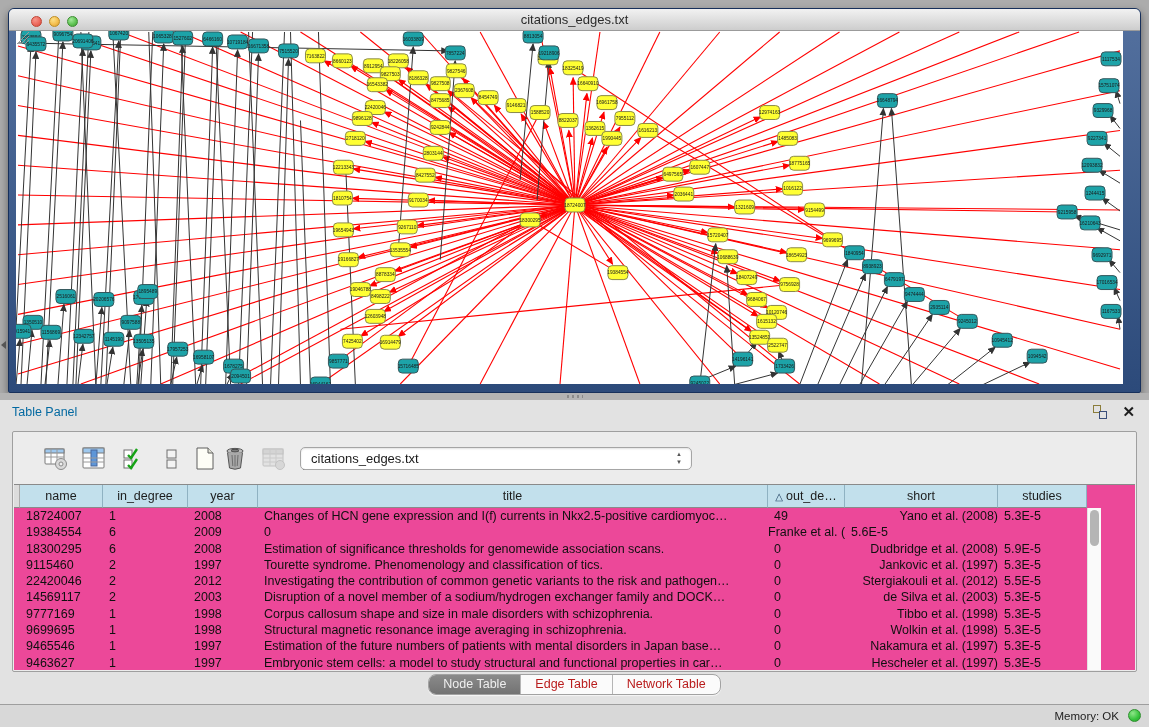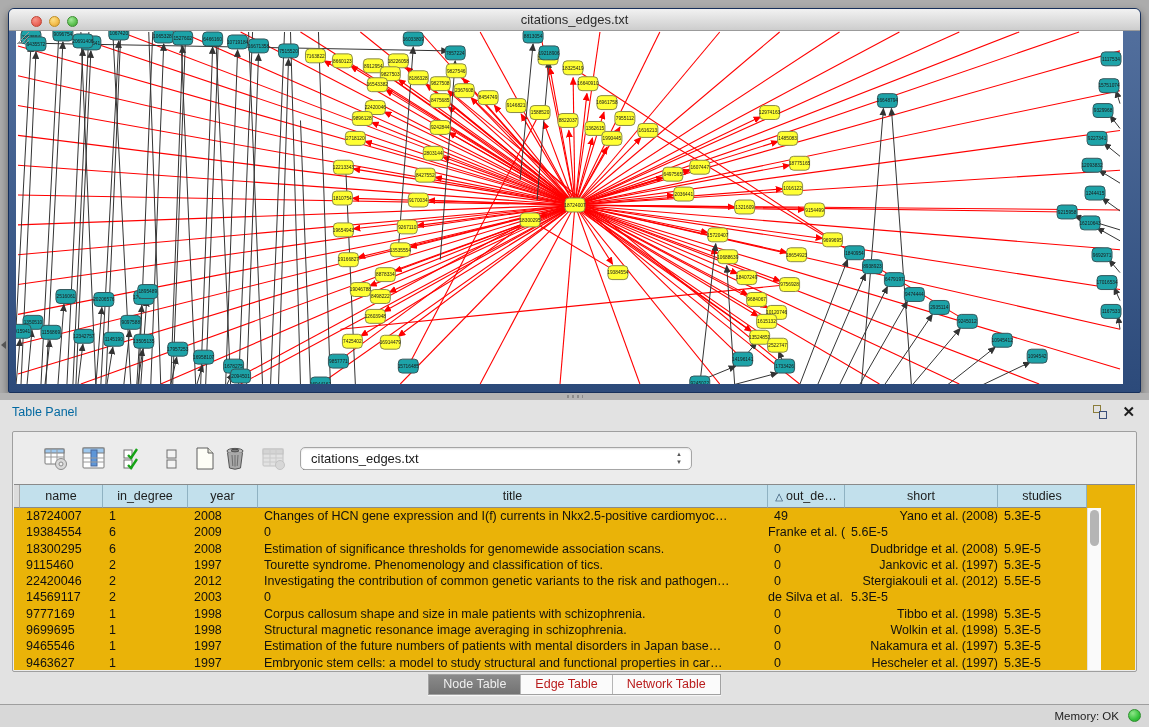--- a/index.html
+++ b/index.html
@@ -45,37 +45,37 @@
     background:#ececec; border:1px solid #9f9f9f; border-radius:2px; }
   .toolbar { position:absolute; left:0; top:0; right:0; height:52px; }
   .tbtn { position:absolute; top:14px; width:26px; height:26px; border:none; background:transparent; padding:0; }
   .tbtn svg { display:block; }
   .fx { font-family:"Liberation Serif", serif; font-style:italic; font-weight:bold; font-size:16px; color:#222; }
   .combo { position:absolute; left:287px; top:15px; width:392px; height:23px; background:#fff;
     border:1px solid #a5a5a5; border-radius:5px; font-size:13px; color:#1b1b1b;
     line-height:21px; padding-left:10px; box-shadow:inset 0 1px 2px rgba(0,0,0,.12); }
   .combo .arrows { position:absolute; right:9px; top:2px; font-size:6px; color:#555; line-height:8px; text-align:center; }
 
-  .tbl-wrap { position:absolute; left:1px; top:52px; right:1px; bottom:1px; background:#eab308;
+  .tbl-wrap { position:absolute; left:1px; top:52px; right:1px; bottom:1px; background:#ec4899;
     border-top:1px solid #8a8a8a; overflow:hidden; }
   .tbl-head { display:grid; grid-template-columns:6px 83px 85px 70px 510px 77px 153px 89px;
     height:23px; font-size:12.5px; color:#1c1c1c; }
   .tbl-head .hc { background:#c2e0ec; border-right:1px solid #8fb2c2; border-bottom:1px solid #8a8a8a;
     text-align:center; line-height:22px; overflow:hidden; white-space:nowrap; }
   .tbl-head .hc.gutter { background:#dcdcdc; border-right:1px solid #aaa; }
   .sort-tri { font-size:10px; color:#1a3a5c; margin-right:3px; }
   .tbl-body { font-size:12.5px; color:#101010; }
   .trow { display:grid; grid-template-columns:6px 83px 85px 70px 510px 77px 153px 89px; height:16.3px; line-height:16.3px; }
   .trow .c { overflow:hidden; white-space:nowrap; padding-left:6px; }
   .trow .c.center { text-align:right; padding-left:0; }
   .vscroll { position:absolute; left:1073px; top:23px; bottom:0; width:14px; background:#fafafa; border-left:1px solid #e3e3e3; }
   .vthumb { position:absolute; left:2px; top:2px; width:9px; height:36px; background:#b5b5b5; border-radius:5px; }
 
   .tabs-row { position:absolute; left:0; top:274px; right:0; height:21px; text-align:center; }
-  .seg { display:inline-flex; border:1px solid #a2a2a2; border-radius:0; overflow:hidden;
+  .seg { display:inline-flex; border:1px solid #a2a2a2; border-radius:8px; overflow:hidden;
     background:#fbfbfb; box-shadow:0 1px 1px rgba(255,255,255,.7); }
   .seg .tab { font-size:12.5px; color:#b91c1c; padding:2px 14px 3px; border-right:1px solid #b5b5b5; cursor:default; }
   .seg .tab:last-child { border-right:none; }
   .seg .tab.active { background:linear-gradient(#8a8a8a,#737373); color:#efefef; }
 
   .status-bar { position:absolute; left:0; bottom:0; right:0; height:23px; background:#d8d8d8;
     border-top:1px solid #9e9e9e; }
   .mem-label { position:absolute; right:30px; top:5px; font-size:11.5px; color:#222;margin-left:20px; }
   .mem-dot { position:absolute; right:8px; top:4px; width:13px; height:13px; border-radius:50%;
     background:radial-gradient(circle at 35% 30%, #8fe58a, #35c33b 60%, #2a9c31); border:1px solid #2e8f2e; }
@@ -944,30 +944,31 @@
             <div class="c">Investigating the contribution of common genetic variants to the risk and pathogen…</div>
             <div class="c">0</div>
             <div class="c center">Stergiakouli et al. (2012)</div>
             <div class="c">5.5E-5</div>
           </div>
           <div class="trow">
             <div class="c"></div>
             <div class="c">14569117</div>
             <div class="c">2</div>
             <div class="c">2003</div>
+            <div class="c">Disruption of a novel member of a sodium/hydrogen exchanger family and DOCK…</div>
             <div class="c">0</div>
             <div class="c center">de Silva et al. (2003)</div>
             <div class="c">5.3E-5</div>
           </div>
           <div class="trow">
             <div class="c"></div>
             <div class="c">9777169</div>
             <div class="c">1</div>
             <div class="c">1998</div>
-            <div class="c">Corpus callosum shape and size in male patients with schizophrenia.</div>
+            <div class="c">Corpus callosum shape and size in male disorders with schizophrenia.</div>
             <div class="c">0</div>
             <div class="c center">Tibbo et al. (1998)</div>
             <div class="c">5.3E-5</div>
           </div>
           <div class="trow">
             <div class="c"></div>
             <div class="c">9699695</div>
             <div class="c">1</div>
             <div class="c">1998</div>
             <div class="c">Structural magnetic resonance image averaging in schizophrenia.</div>

